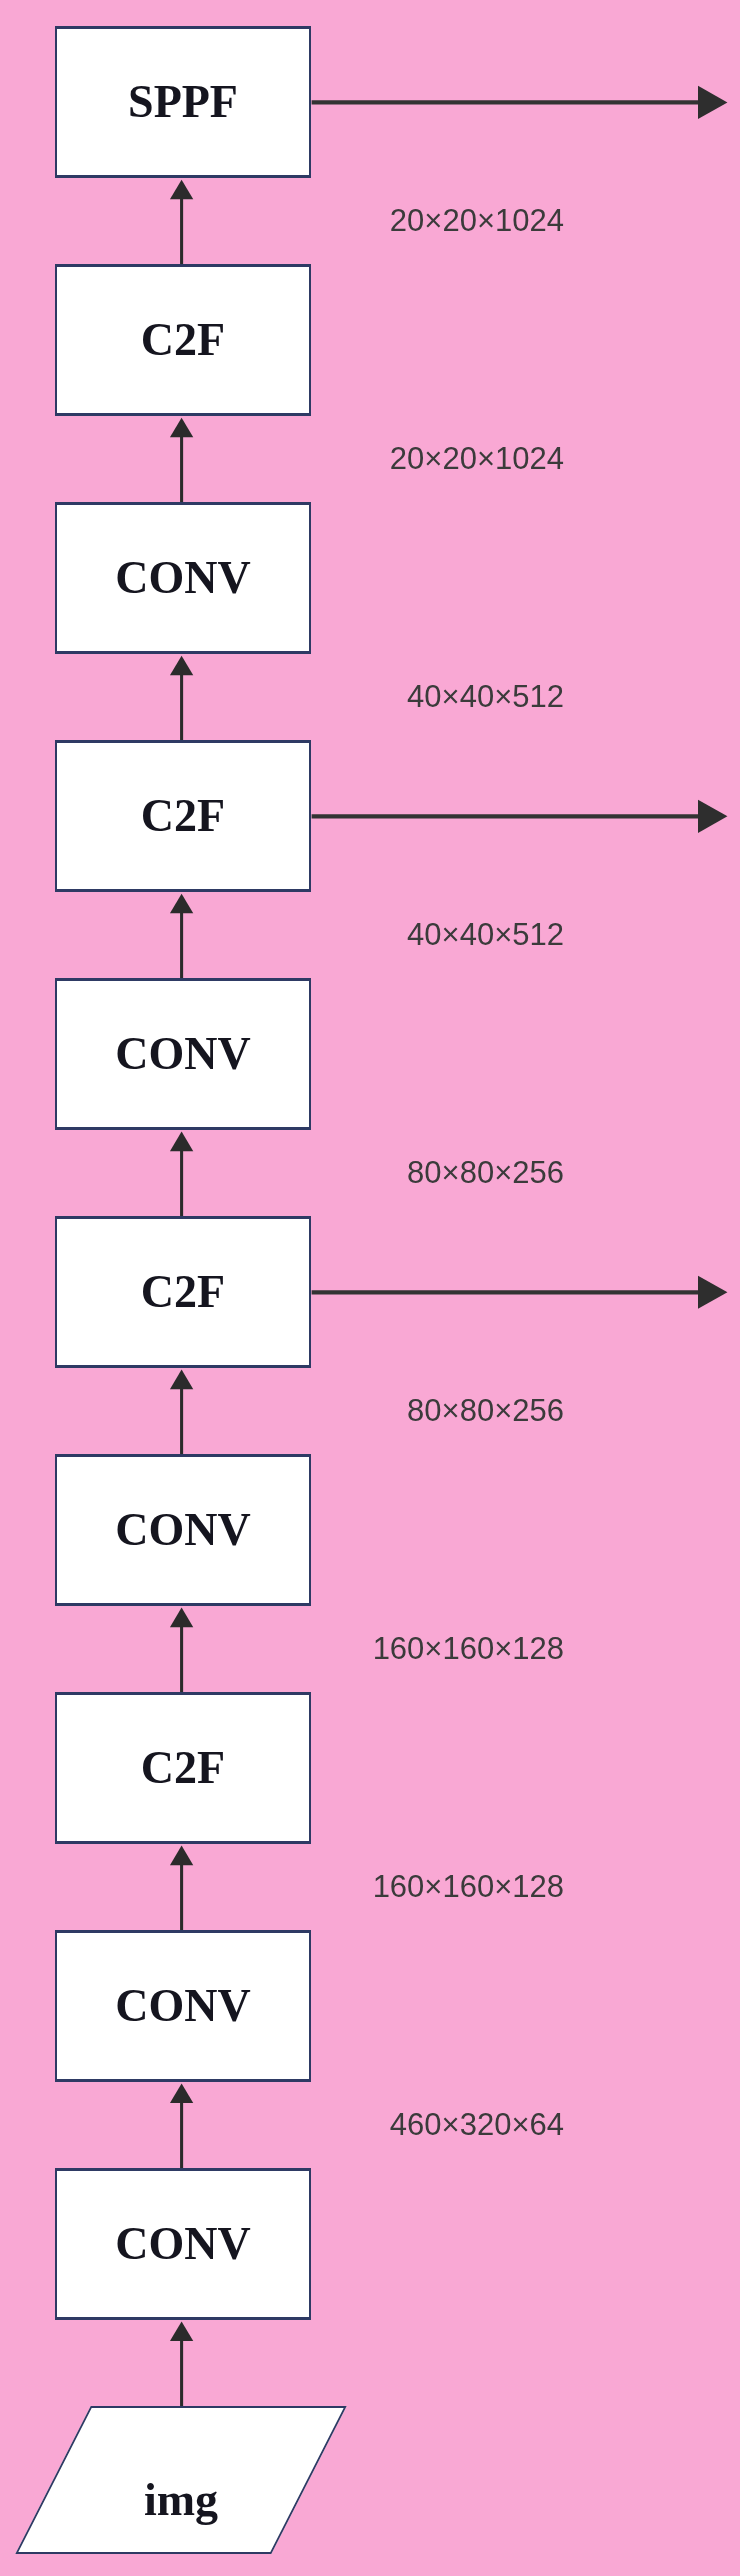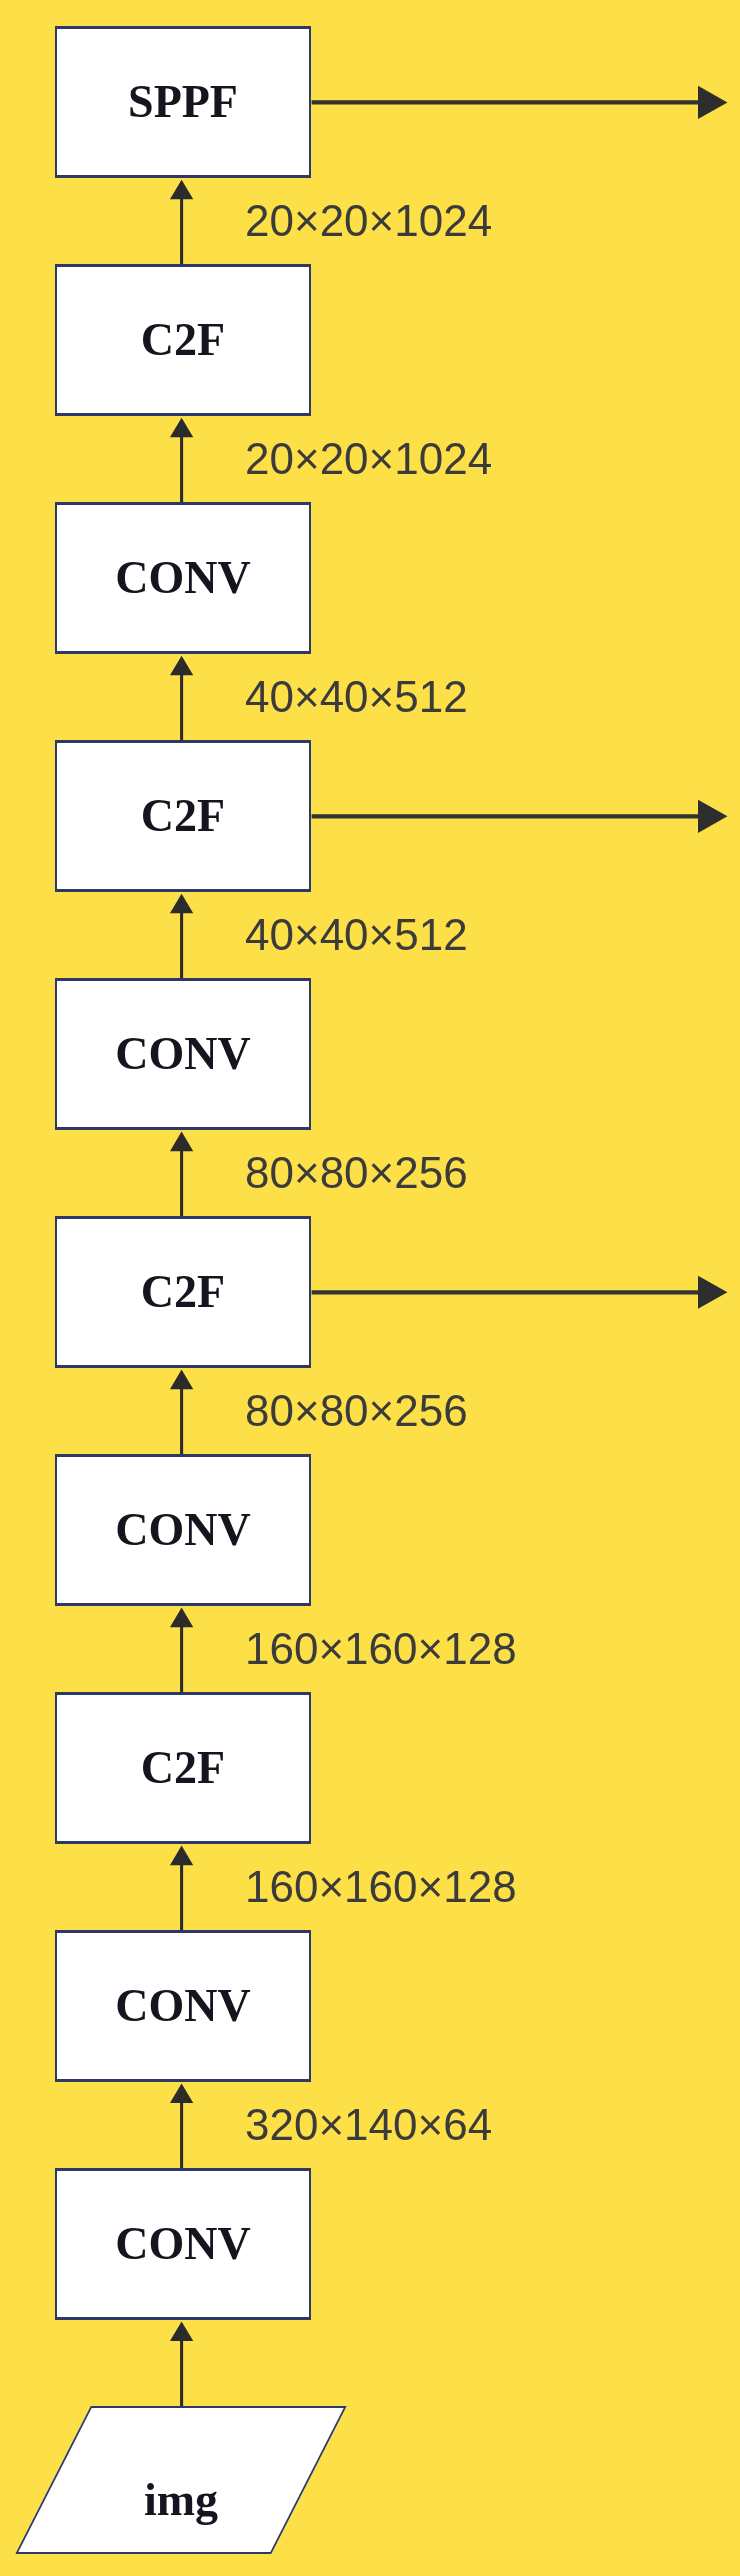--- a/index.html
+++ b/index.html
@@ -4,21 +4,21 @@
 <style>
   html, body {
     margin: 0;
     padding: 0;
     background: #ffffff;
   }
   .canvas {
     position: relative;
     width: 741px;
     height: 2576px;
-    background: #fde047;
+    background: #f9a8d4;
     overflow: hidden;
     font-family: "Liberation Sans", sans-serif;
   }
   .arrows-layer {
     position: absolute;
     left: 0;
     top: 0;
     width: 741px;
     height: 2576px;
   }
@@ -62,23 +62,23 @@
     height: 188px;
     display: flex;
     align-items: center;
     justify-content: center;
   }
   .dim-label {
     position: absolute;
     left: 245px;
     width: 319px;
     height: 44px;
-    text-align: left;
+    text-align: right;
     font-family: "Liberation Sans", sans-serif;
-    font-size: 44px;
+    font-size: 31px;
     line-height: 44px;
     color: #3b3b3b;
     white-space: nowrap;
   }
   .vline { stroke: #2b2b2b; stroke-width: 5; }
   .vhead { fill: #2b2b2b; }
   .hline { stroke: #333333; stroke-width: 7; }
   .hhead { fill: #2e2e2e; }
 </style>
 </head>
@@ -180,16 +180,16 @@
   </div>
 
   <div class="dim-label" style="top:199px">20×20×1024</div>
   <div class="dim-label" style="top:437px">20×20×1024</div>
   <div class="dim-label" style="top:675px">40×40×512</div>
   <div class="dim-label" style="top:913px">40×40×512</div>
   <div class="dim-label" style="top:1151px">80×80×256</div>
   <div class="dim-label" style="top:1389px">80×80×256</div>
   <div class="dim-label" style="top:1627px">160×160×128</div>
   <div class="dim-label" style="top:1865px">160×160×128</div>
-  <div class="dim-label" style="top:2103px">320×140×64</div>
+  <div class="dim-label" style="top:2103px">460×320×64</div>
 
 </div>
 
 
 </body></html>

